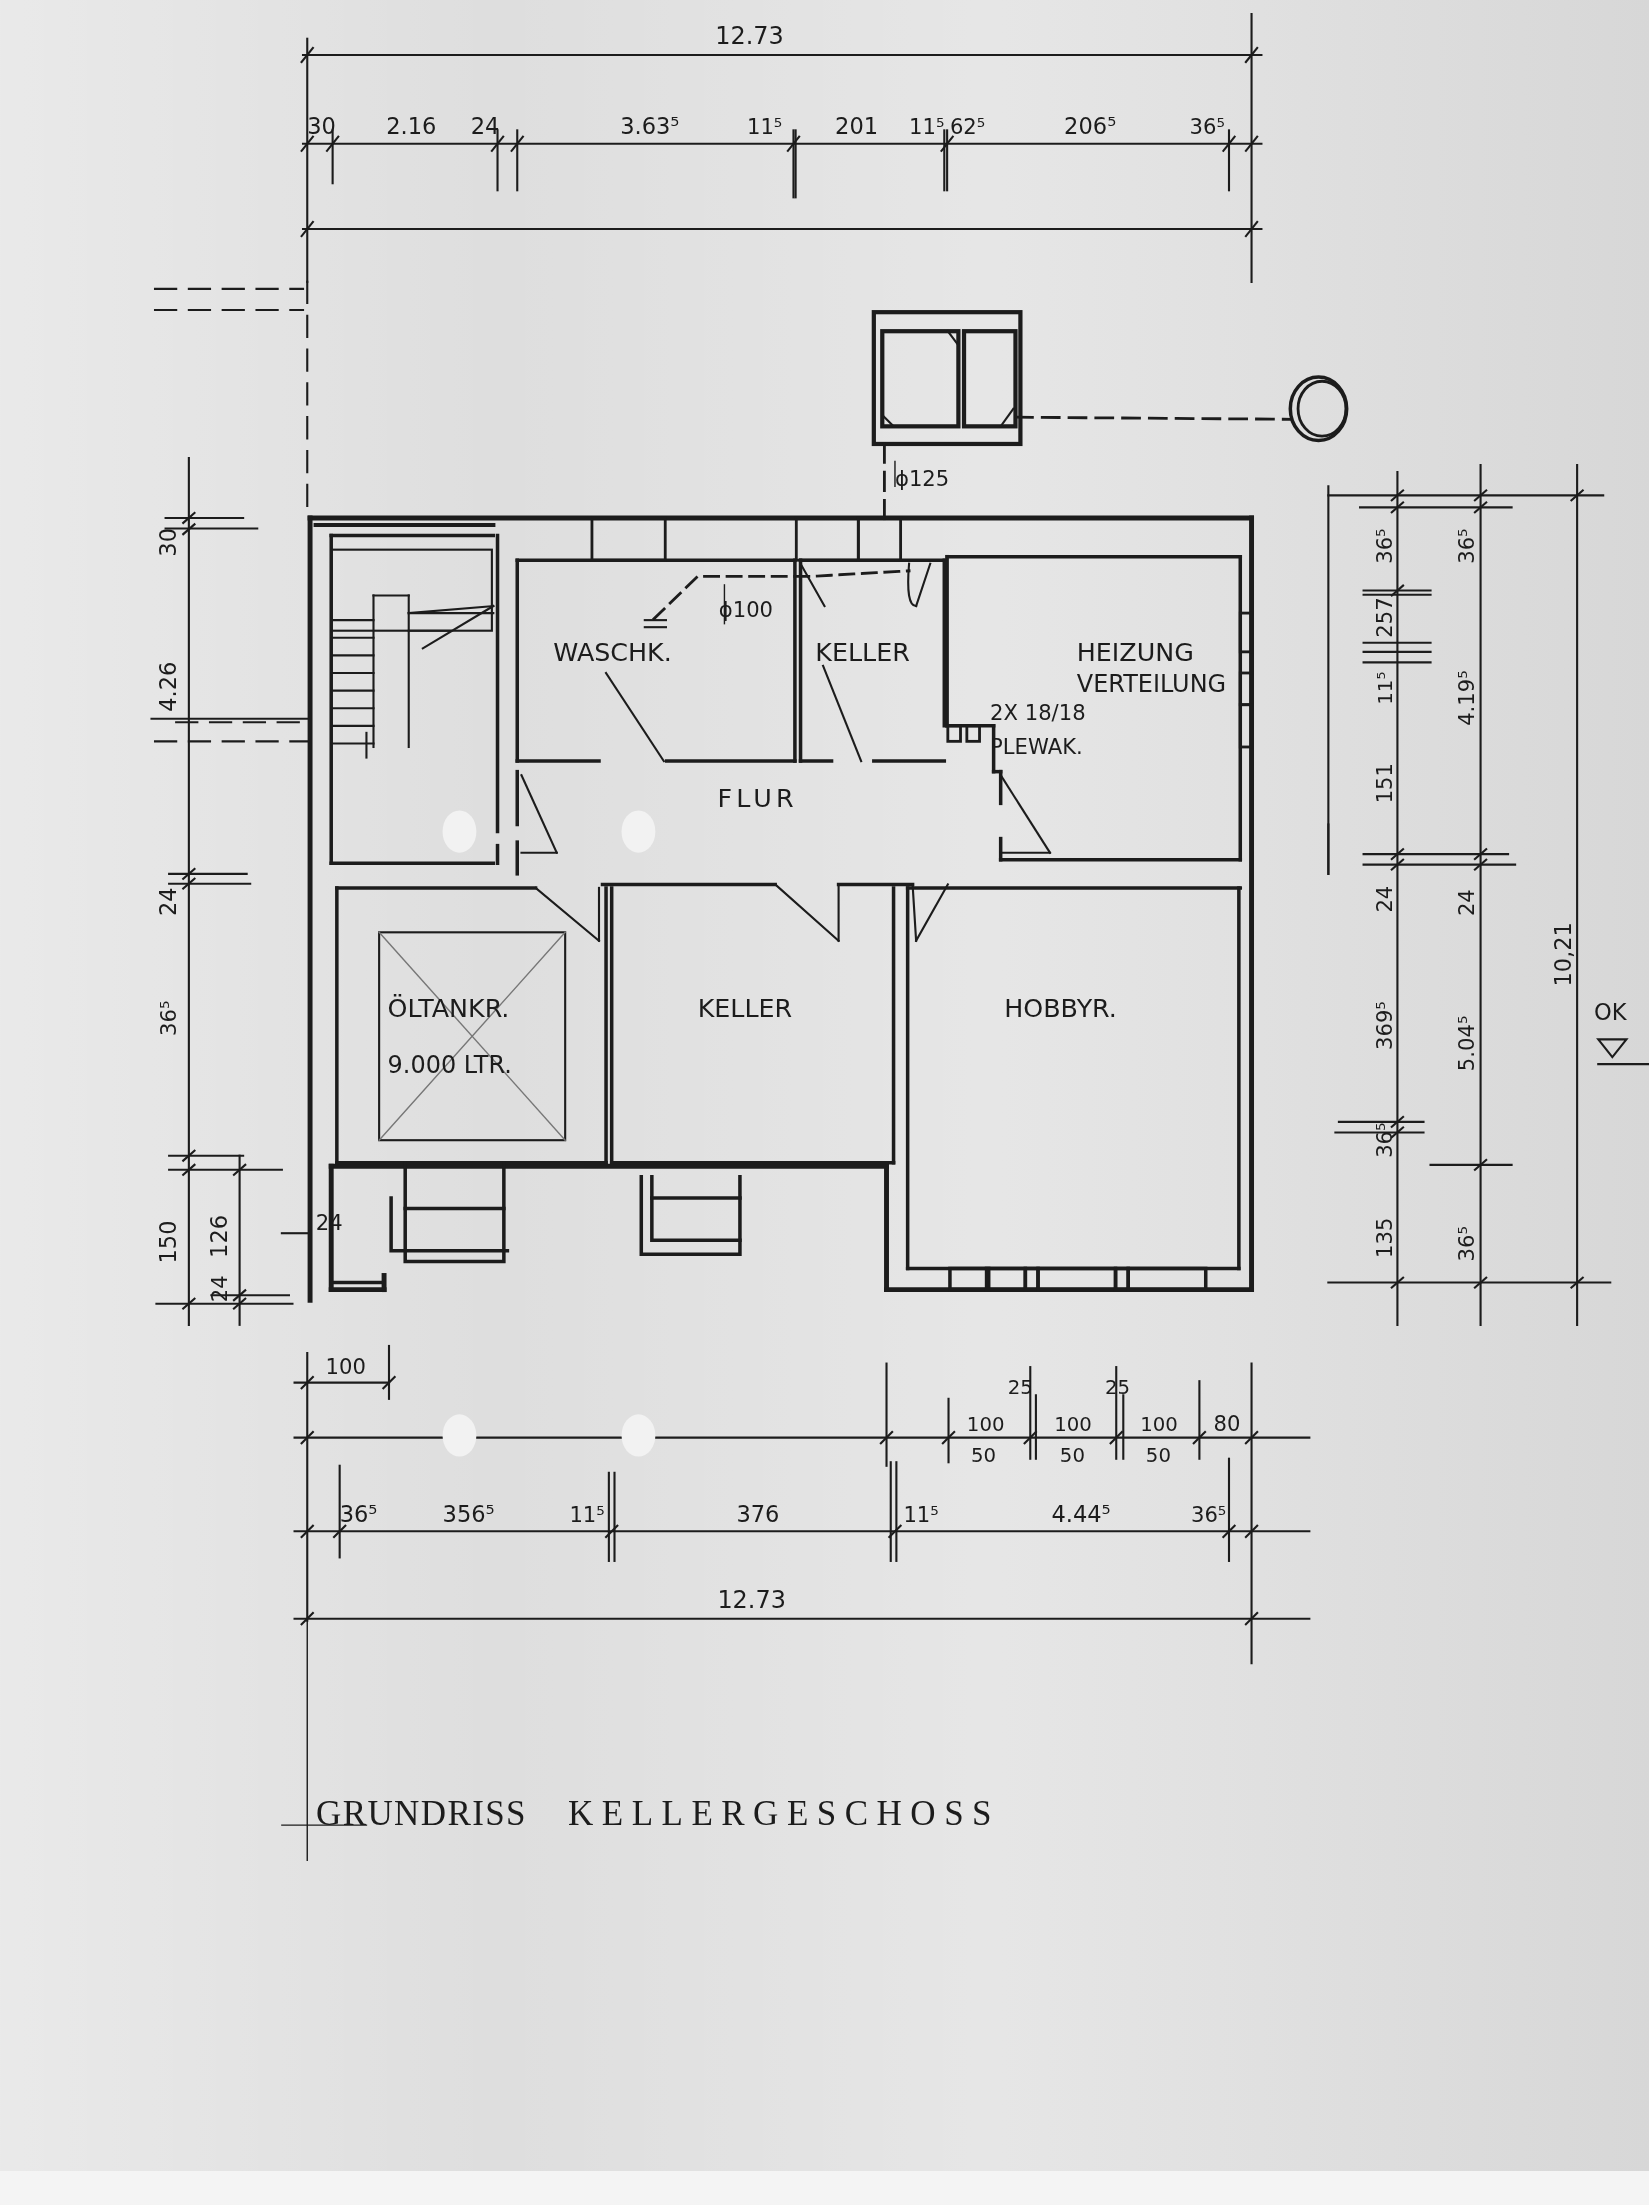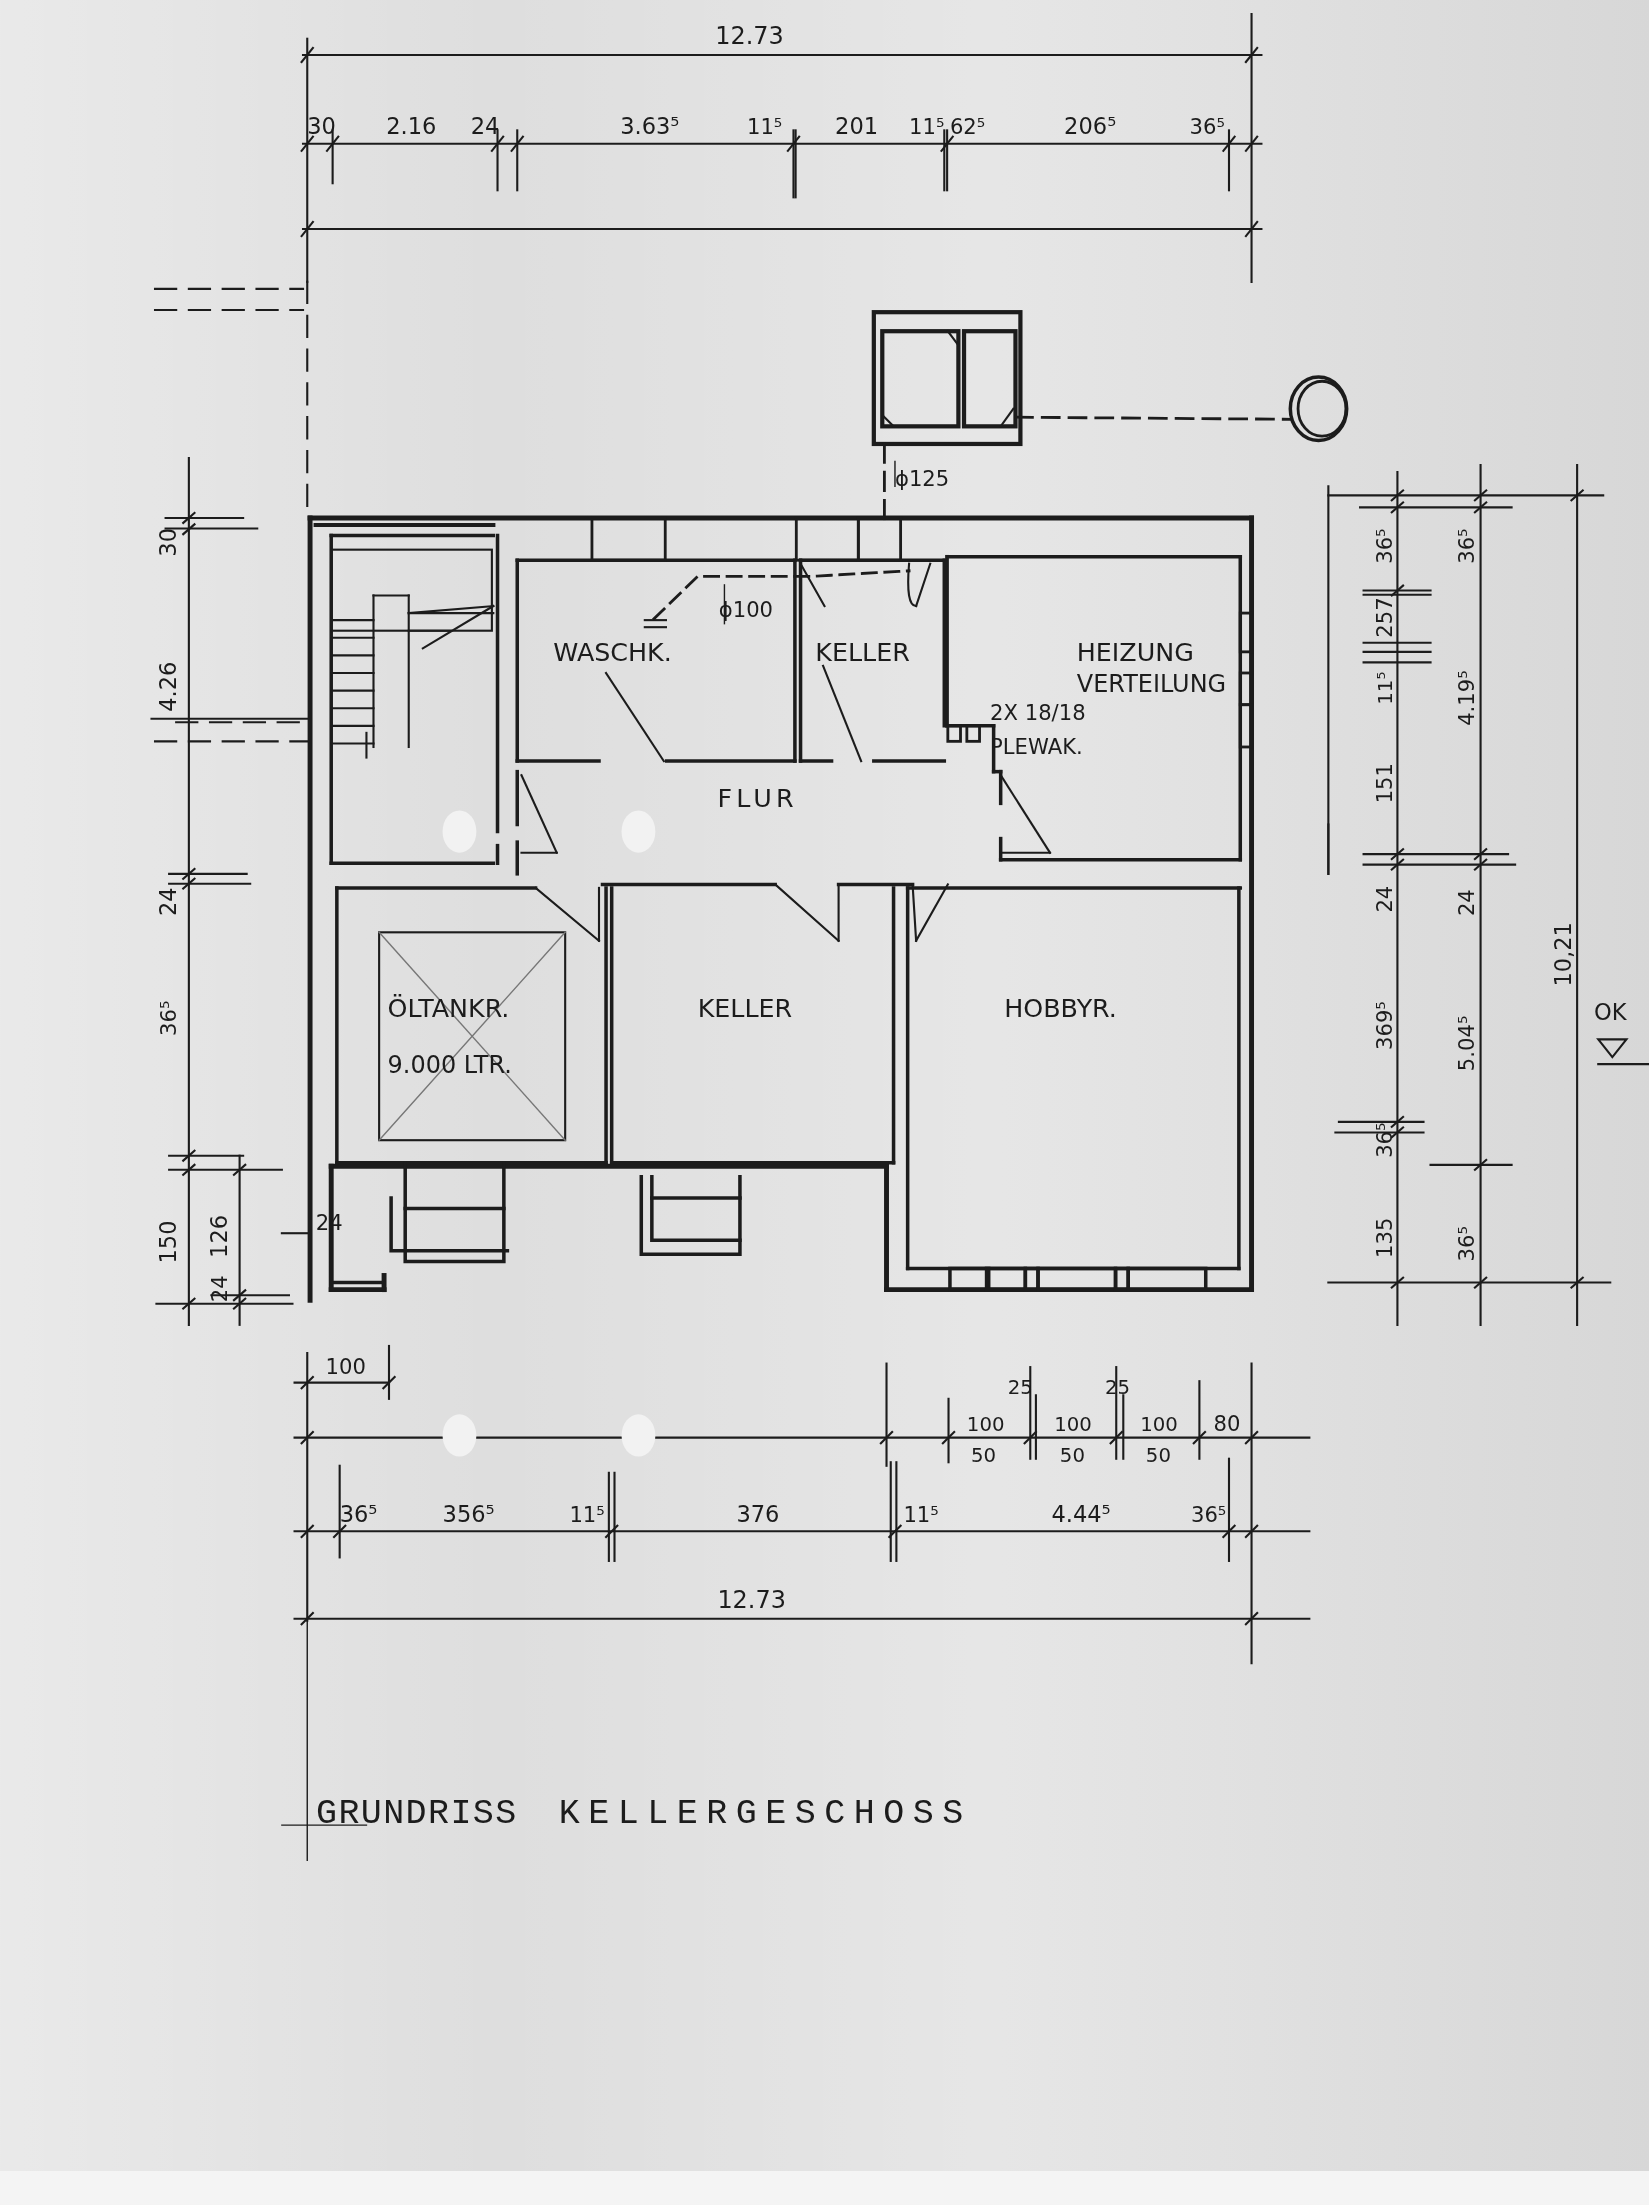--- a/index.html
+++ b/index.html
@@ -2,21 +2,21 @@
 <html style="font-size:11.3px"><head>
 <meta charset="utf-8">
 <style>
   html,body{margin:0;padding:0;}
   body{width:1649px;height:2205px;background:#e4e4e4;position:relative;overflow:hidden;font-family:"DejaVu Sans Condensed","DejaVu Sans",sans-serif;}
   .paper{position:absolute;left:0;top:0;width:1649px;height:2205px;background:
     linear-gradient(90deg,rgba(255,255,255,0.35) 0,rgba(255,255,255,0) 30%,rgba(255,255,255,0.25) 60%,rgba(0,0,0,0.03) 100%),#dedede;}
   .paper-bottom{position:absolute;left:0;top:2171px;width:1649px;height:35px;background:#f4f4f4;}
   svg{position:absolute;left:0;top:0;}
   .t{font-family:"DejaVu Sans",sans-serif;fill:#1c1c1c;}
-  .title{position:absolute;left:316px;top:1794px;font-family:Liberation Mono, monospace;font-size:35px;color:#1c1c1c;letter-spacing:1.4px;white-space:nowrap;}
+  .title{position:absolute;left:316px;top:1794px;font-family:Liberation Serif, serif;font-size:35px;color:#1c1c1c;letter-spacing:1.4px;white-space:nowrap;}
   .title span{display:inline-block;}
   .title .w2{margin-left:41px;letter-spacing:8.5px;}
 </style>
 </head>
 <body>
 
 <div class="paper"></div>
 <div class="paper-bottom"></div>
 
 <svg width="1649" height="2205" viewBox="0 0 2340 3129">

